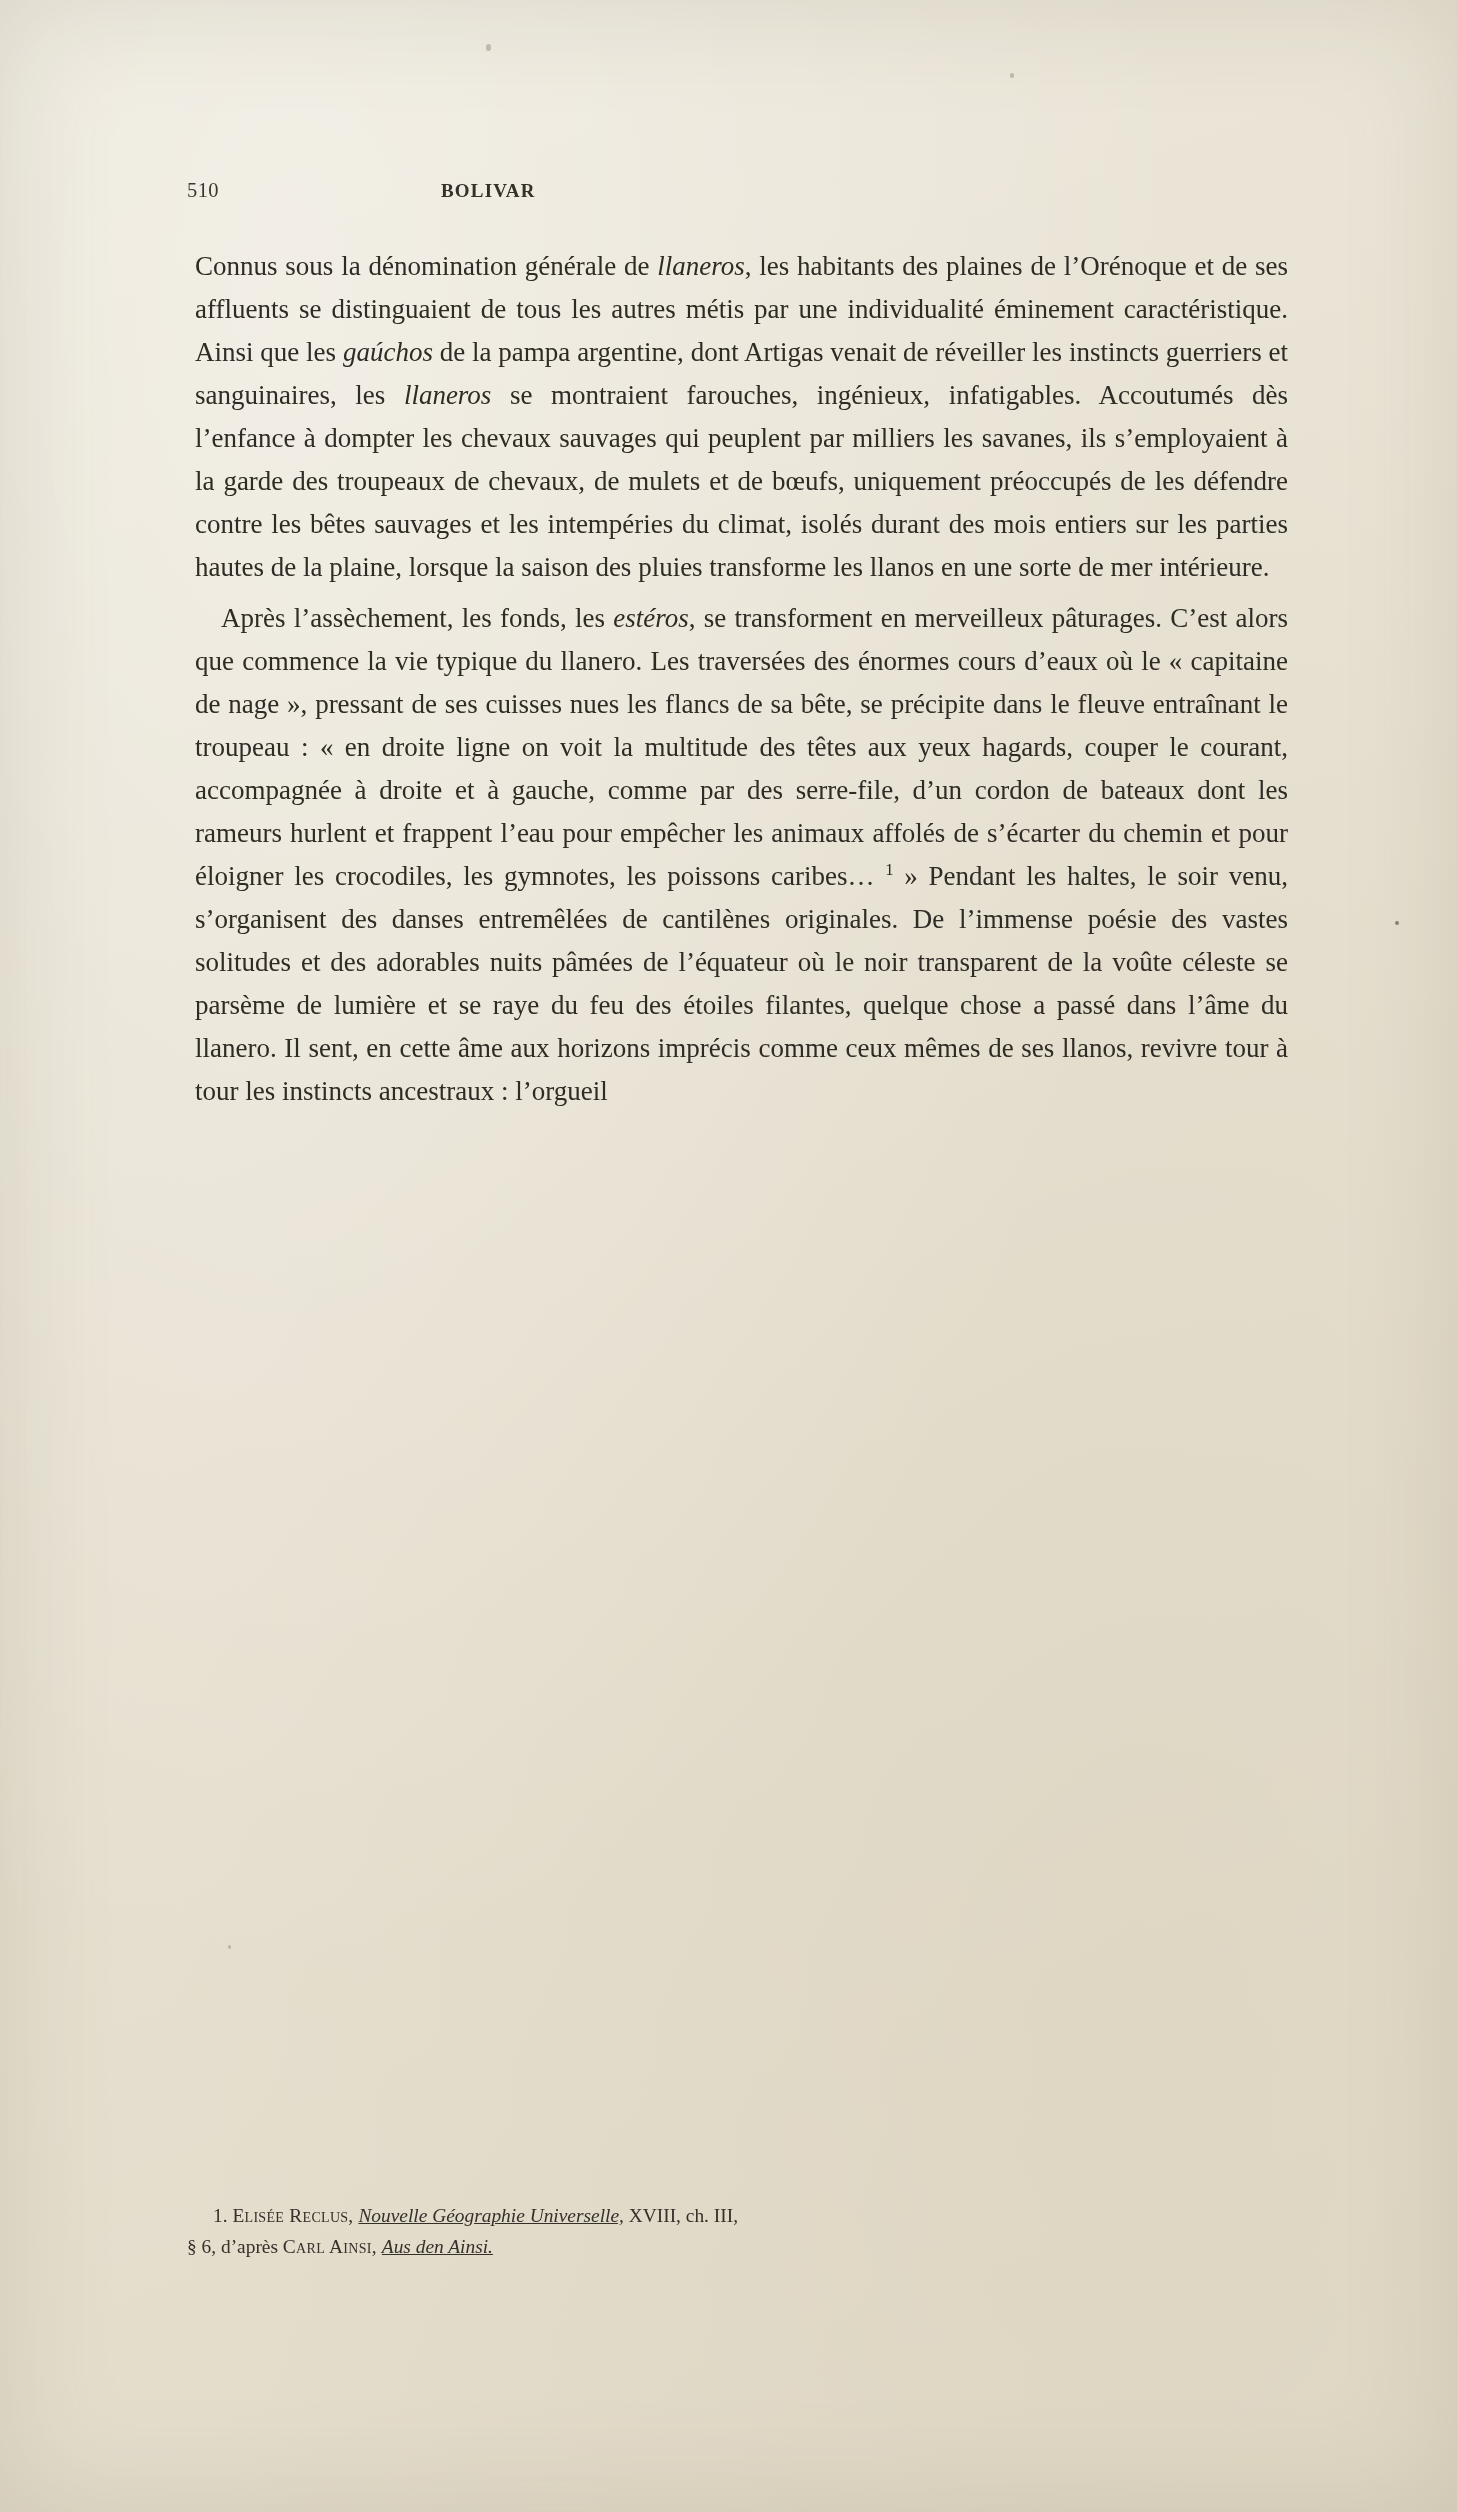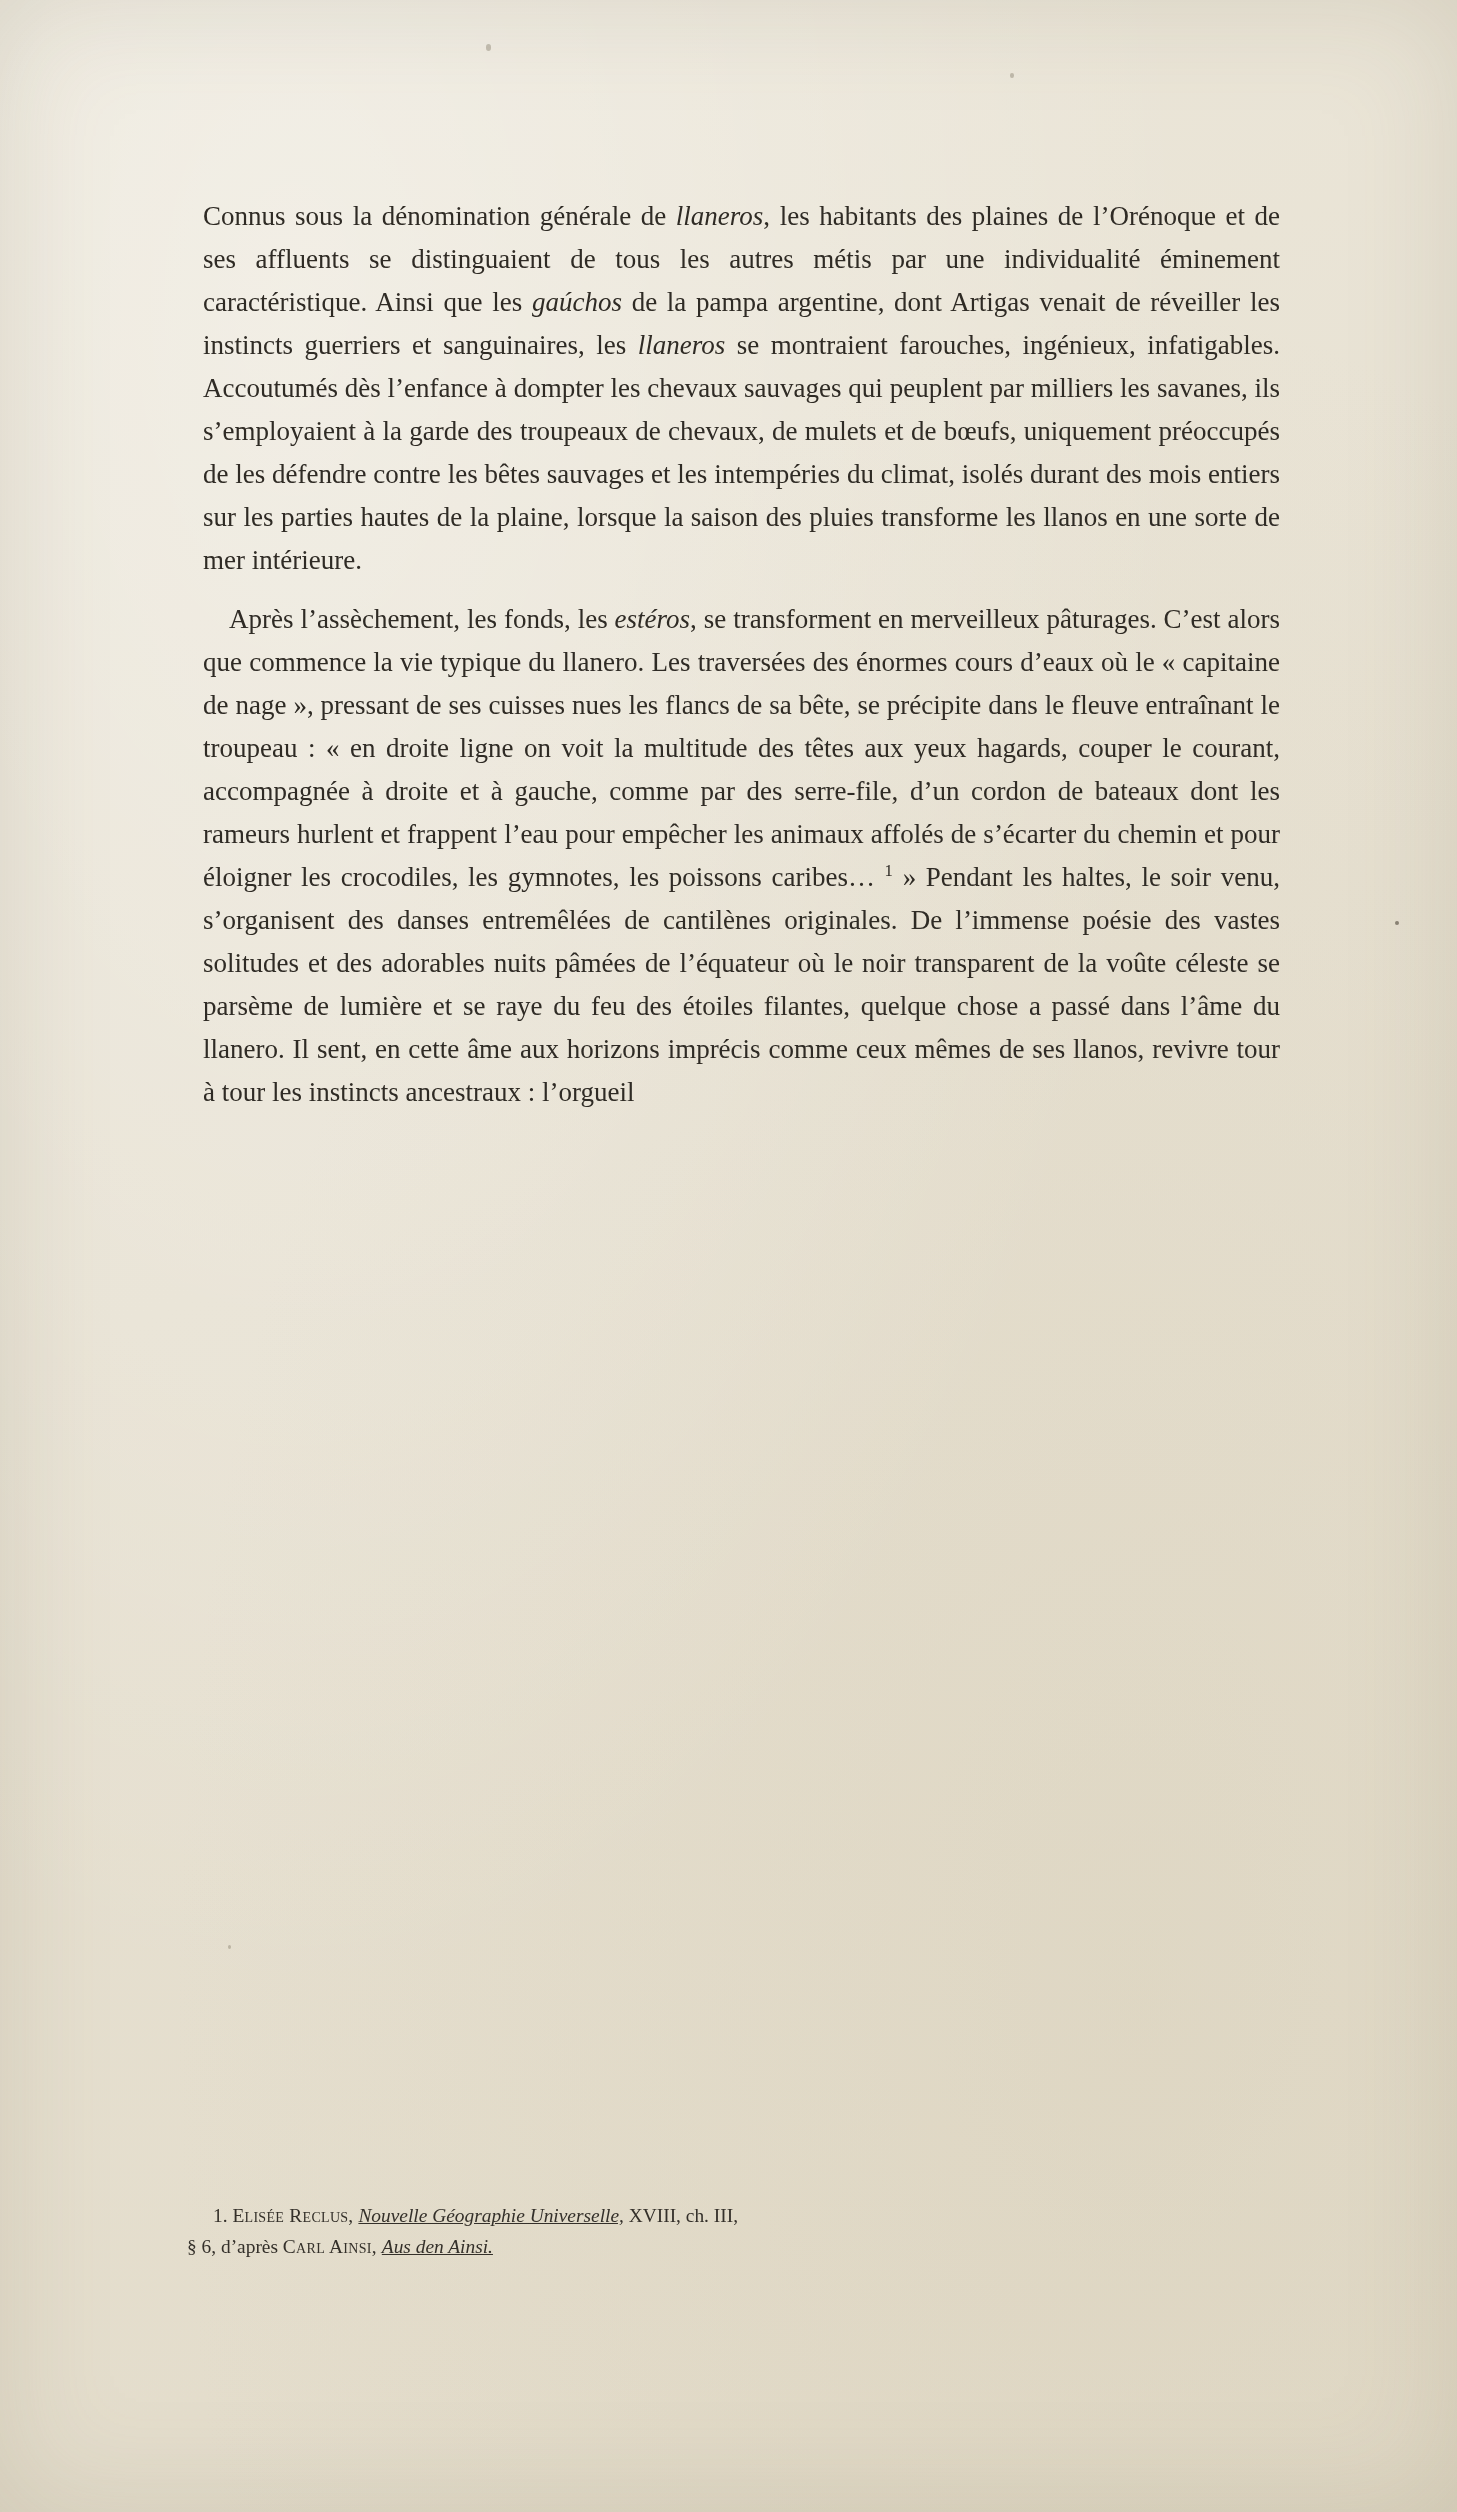--- a/index.html
+++ b/index.html
@@ -58,21 +58,21 @@
     color: #34302a;
   }
   .body-text {
     font-size: 27px;
     line-height: 43px;
     color: #2f2b25;
     text-align: justify;
     text-justify: inter-word;
   }
   .body-text p {
-    margin: 16px;
+    margin: 8px;
   }
   .body-text p.indent {
     text-indent: 26px;
   }
   .it {
     font-style: italic;
   }
   .sup {
     font-size: 0.62em;
     vertical-align: super;
@@ -121,20 +121,24 @@
 <body>
 
 <div class="page">
 
   <div class="speck" style="left:486px; top:44px; width:5.3px; height:6.8px;"></div>
   <div class="speck" style="left:1010px; top:73px; width:3.8px; height:4.6px;"></div>
   <div class="speck" style="left:228px; top:1945px; width:3px; height:3.8px;"></div>
 
   <div class="content">
 
+    <div class="head">
+      <span class="folio">510</span>
+      <span class="running-title">BOLIVAR</span>
+    </div>
 
     <div class="body-text">
       <p id="p1"><span>Connus sous la dénomination générale de </span><span class="it">llaneros</span><span>, les habitants des plaines de l’Orénoque et de ses affluents se distinguaient de tous les autres métis par une individualité éminement caractéristique. Ainsi que les </span><span class="it">gaúchos</span><span> de la pampa argentine, dont Artigas venait de réveiller les instincts guerriers et sanguinaires, les </span><span class="it">llaneros</span><span> se montraient farouches, ingénieux, infatigables. Accoutumés dès l’enfance à dompter les chevaux sauvages qui peuplent par milliers les savanes, ils s’employaient à la garde des troupeaux de chevaux, de mulets et de bœufs, uniquement préoccupés de les défendre contre les bêtes sauvages et les intempéries du climat, isolés durant des mois entiers sur les parties hautes de la plaine, lorsque la saison des pluies transforme les llanos en une sorte de mer intérieure.</span></p>
       <p class="indent" id="p2"><span>Après l’assèchement, les fonds, les </span><span class="it">estéros</span><span>, se transforment en merveilleux pâturages. C’est alors que commence la vie typique du llanero. Les traversées des énormes cours d’eaux où le « capitaine de nage », pressant de ses cuisses nues les flancs de sa bête, se précipite dans le fleuve entraînant le troupeau : « en droite ligne on voit la multitude des têtes aux yeux hagards, couper le courant, accompagnée à droite et à gauche, comme par des serre-file, d’un cordon de bateaux dont les rameurs hurlent et frappent l’eau pour empêcher les animaux affolés de s’écarter du chemin et pour éloigner les crocodiles, les gymnotes, les poissons caribes… </span><span class="sup">1</span><span> » Pendant les haltes, le soir venu, s’organisent des danses entremêlées de cantilènes originales. De l’immense poésie des vastes solitudes et des adorables nuits pâmées de l’équateur où le noir transparent de la voûte céleste se parsème de lumière et se raye du feu des étoiles filantes, quelque chose a passé dans l’âme du llanero. Il sent, en cette âme aux horizons imprécis comme ceux mêmes de ses llanos, revivre tour à tour les instincts ancestraux : l’orgueil</span></p>
     </div>
 
   </div>
 
   <div class="margin-dot"></div>
 

